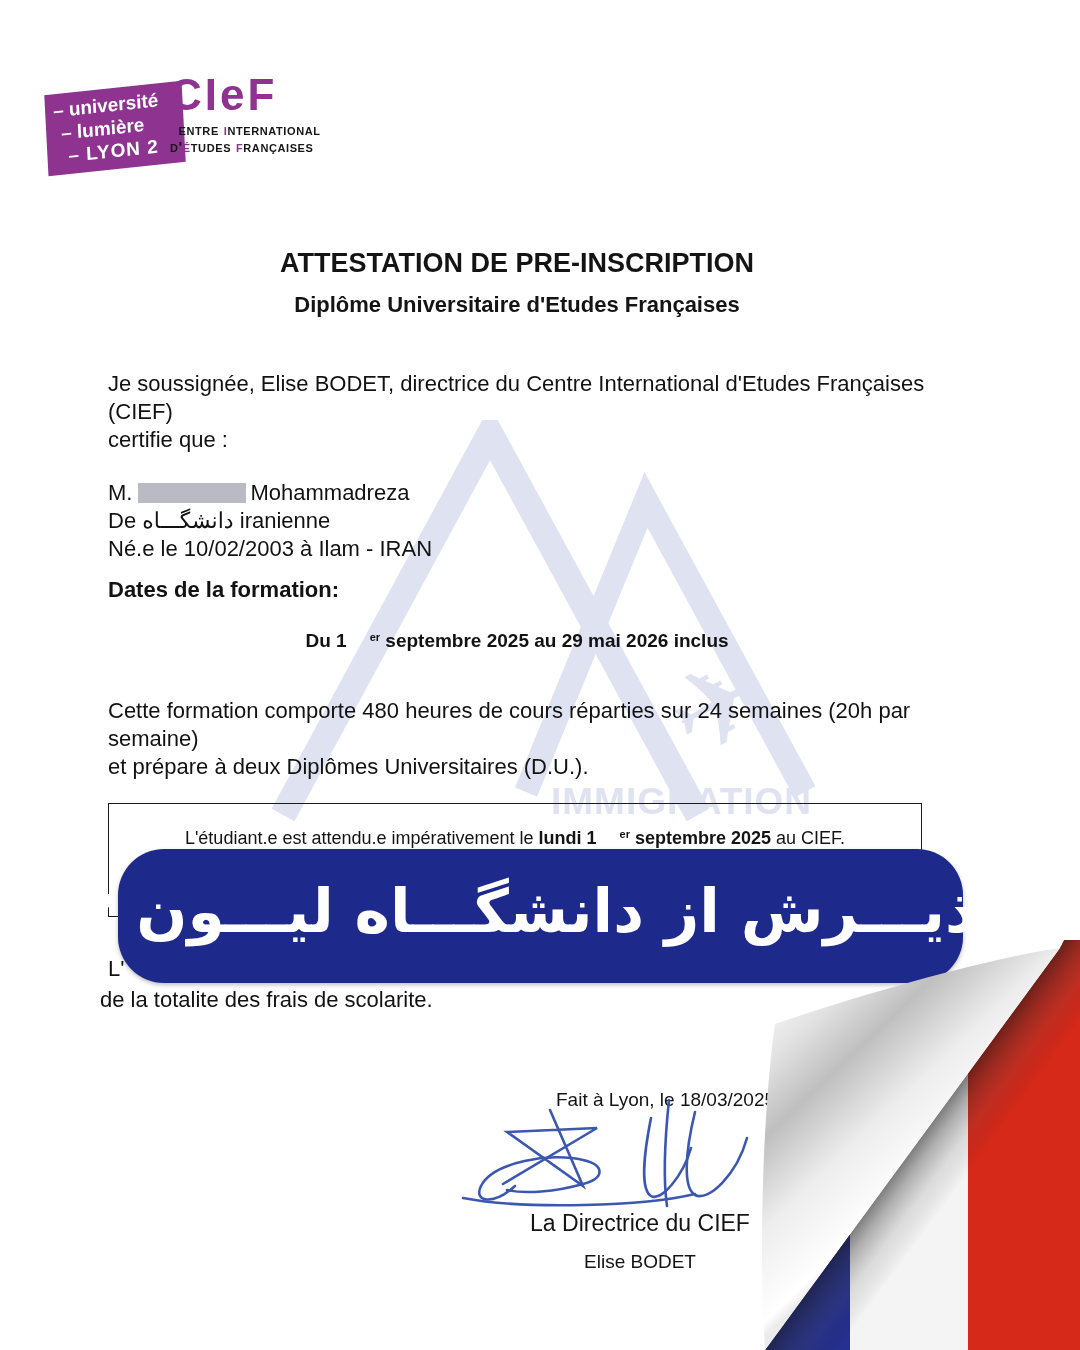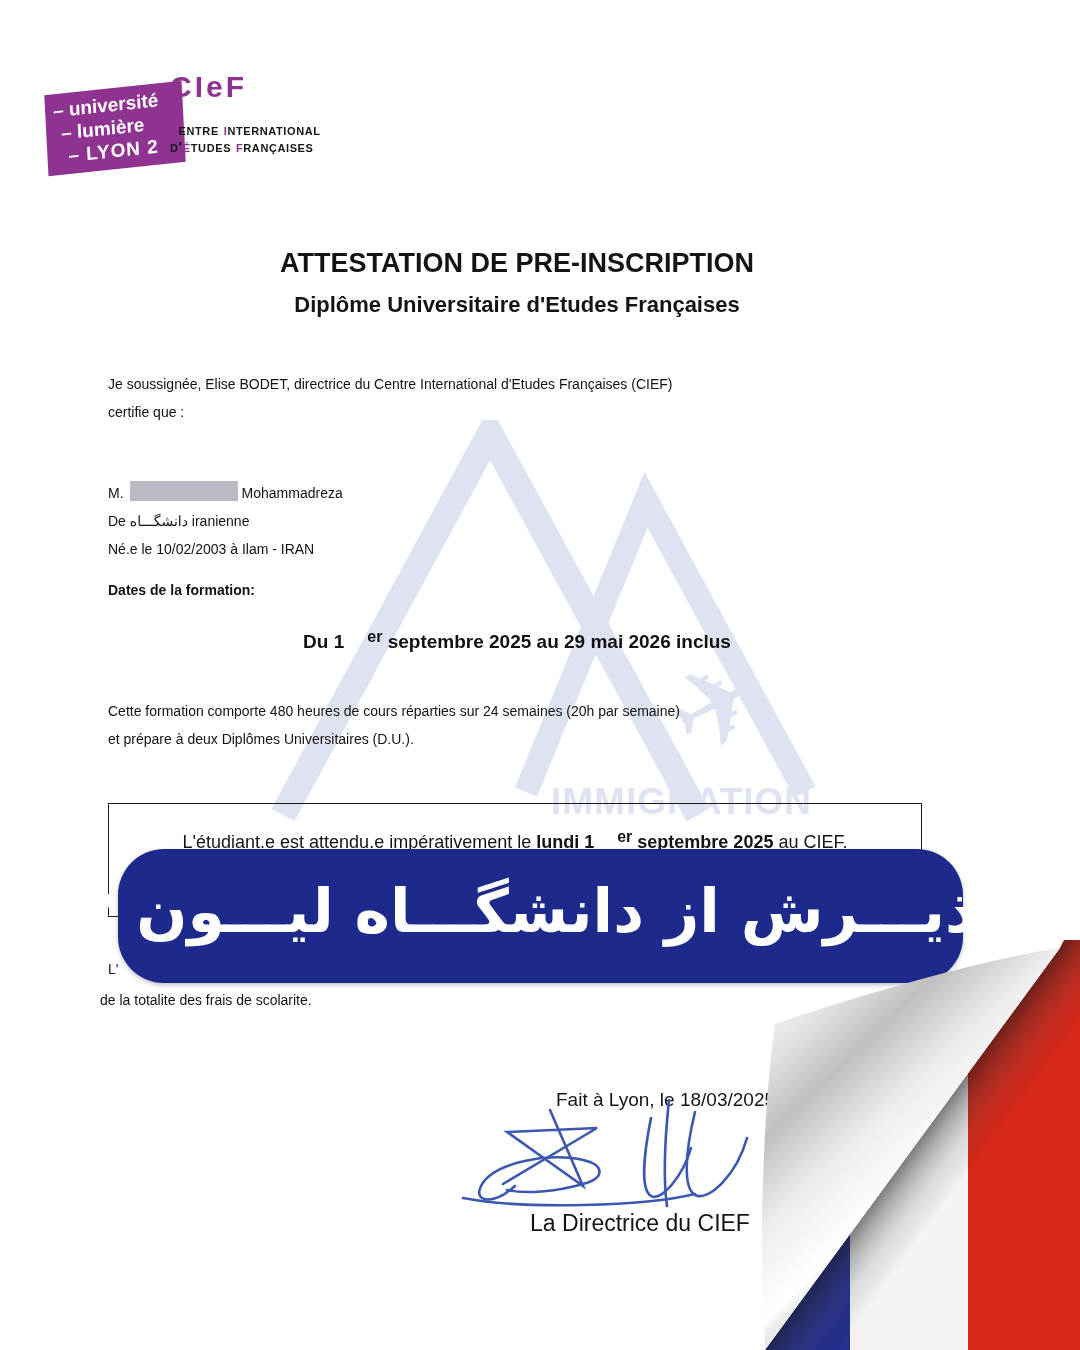--- a/index.html
+++ b/index.html
@@ -11,37 +11,37 @@
   .purple{color:#8e3490;}
 
   
   .uni-block{
     left:46px;top:88px;width:122px;padding:5px 8px 7px 8px;
     background:#8e3490;transform:rotate(-6deg) skewX(-3deg);
     color:#ffffff;font-weight:bold;font-size:19px;line-height:23px;white-space:nowrap;
   }
   .uni-block .l2{margin-left:7px;}
   .uni-block .l3{margin-left:13px;letter-spacing:1px;}
-  .cief-word{left:170px;top:70px;font-size:30px;font-weight:800;color:#8e3490;letter-spacing:3px;text-align:center;}
+  .cief-word{left:170px;top:70px;font-size:44px;font-weight:800;color:#8e3490;letter-spacing:3px;text-align:center;}
   .cief-sub{left:170px;top:121px;font-size:15.5px;font-weight:bold;letter-spacing:.6px;
     font-variant:small-caps;line-height:17px;color:#161616;}
 
   
   .title1{left:108px;top:248px;width:818px;text-align:center;font-size:27px;font-weight:bold;}
   .title2{left:108px;top:292px;width:818px;text-align:center;font-size:22px;font-weight:bold;}
 
-  .body-text{font-size:14px;line-height:28px;color:#121212;}
+  .body-text{font-size:22px;line-height:28px;color:#121212;}
   .p1{left:108px;top:370px;width:830px;}
   .idblock{left:108px;top:450px;width:830px;margin-top:29px;}
   .redact{display:inline-block;width:108px;height:20px;background:#b9bac4;vertical-align:-3px;margin:0 4px 0 6px;}
   .p2{left:108px;top:531px;width:850px;white-space:nowrap;}
   .plabel{left:108px;top:576px;font-weight:bold;}
   .pdates{left:108px;top:623px;width:818px;text-align:center;font-weight:bold;font-size:19px;}
   .p3{left:108px;top:697px;width:830px;}
-  sup{font-size:16px;vertical-align:6px;margin-left:23px;}
+  sup{font-size:11px;vertical-align:6px;margin-left:23px;}
 
   .notice-box{
     left:108px;top:803px;width:814px;height:114px;border:1.5px solid #1b1b1b;
     text-align:center;font-size:18px;padding-top:24px;box-sizing:border-box;
   }
   .fees1{left:108px;top:955px;}
   .fees2{left:100px;top:986px;}
 
   
   .banner{
@@ -131,20 +131,21 @@
       <path d="M95,12 L128,88 L52,34 L142,30 L48,86"></path>
       <path d="M60,88 C38,108 18,104 26,88 C38,64 96,54 128,62 C150,67 150,80 128,86 C100,94 70,96 52,92"></path>
       <path d="M8,100 C70,112 190,108 240,96"></path>
       <path d="M196,20 C188,60 186,92 196,98 C206,104 228,78 236,50"></path>
       <path d="M240,14 C230,55 228,90 240,97 C254,104 282,76 292,40"></path>
       <path d="M214,2 C210,40 208,80 212,108"></path>
     </g>
   </svg>
 
   <div class="abs director">La Directrice du CIEF</div>
+  <div class="abs dname">Elise BODET</div>
 
   <svg class="abs curl" width="340" height="410" viewBox="0 0 340 410">
     <defs>
       <clipPath id="flagClip">
         <path d="M320,8 L340,-30 L340,410 L25,410 Z"></path>
       </clipPath>
       <linearGradient id="flapGrad" gradientUnits="userSpaceOnUse" x1="200" y1="230" x2="20" y2="40">
         <stop offset="0" stop-color="#ececec"></stop>
         <stop offset="0.04" stop-color="#ffffff"></stop>
         <stop offset="0.3" stop-color="#ededed"></stop>

